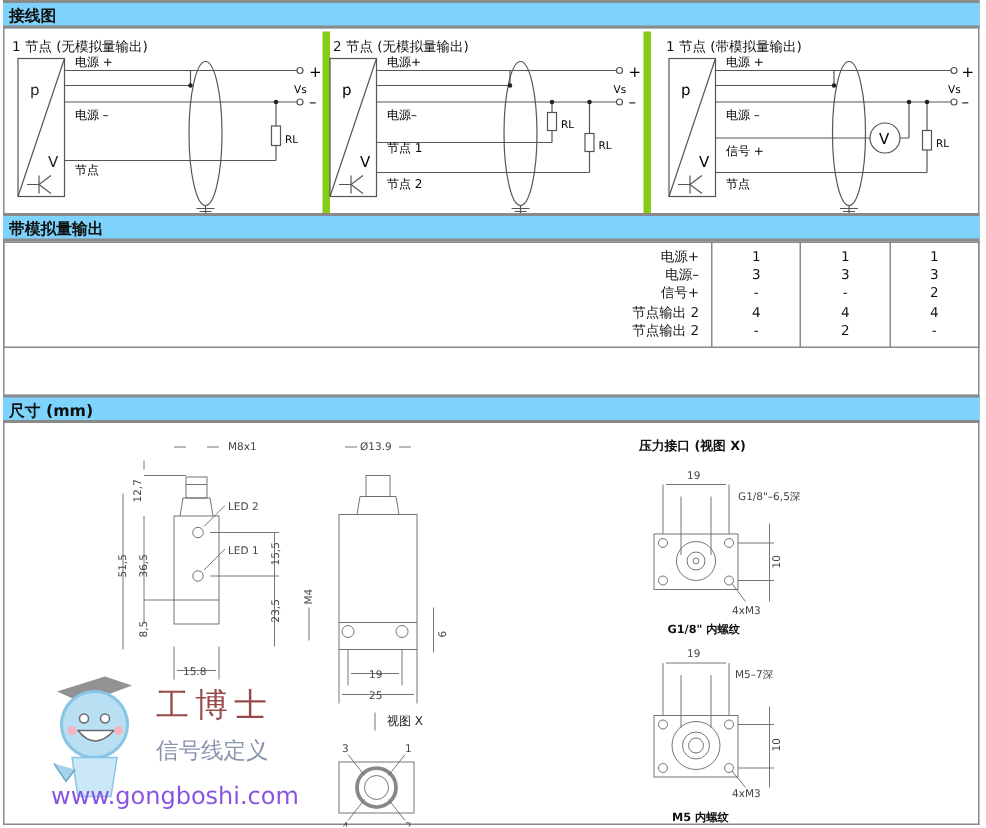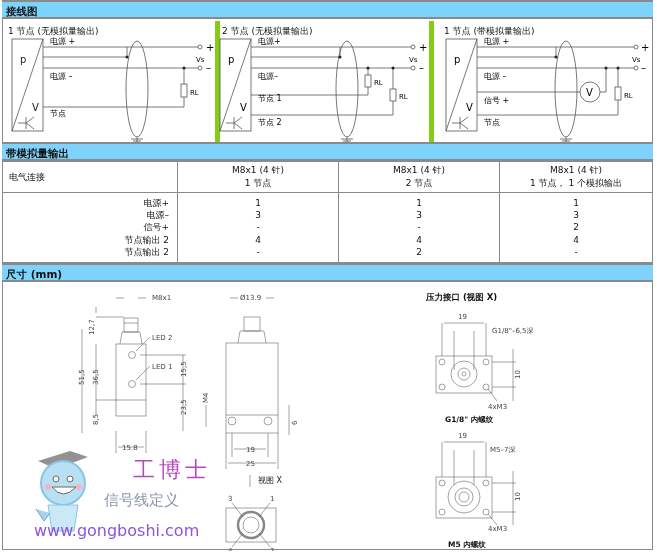--- a/index.html
+++ b/index.html
@@ -160,35 +160,20 @@
     <text x="186" y="77" font-size="7">RL</text>
   </svg>
 </div>
 
 <div class="sec-head" style="top:142px;">
   <span>带模拟量输出</span>
 </div>
 
 <table class="sig">
   <tbody>
-      <tr style="height:31px;">
-    <td class="lbl" style="width:168px;">电气连接</td>
-    <td class="hdr-cell" style="width:160px;">
-      <div>M8x1 (4 针)</div>
-      <div>1 节点</div>
-    </td>
-    <td class="hdr-cell" style="width:160px;">
-      <div>M8x1 (4 针)</div>
-      <div>2 节点</div>
-    </td>
-    <td class="hdr-cell">
-      <div>M8x1 (4 针)</div>
-      <div>1 节点， 1 个模拟输出</div>
-    </td>
-  </tr>
   <tr style="height:70px;">
     <td class="rowlabels">
       <div>电源+</div>
       <div>电源–</div>
       <div>信号+</div>
       <div>节点输出 2</div>
       <div>节点输出 2</div>
     </td>
     <td class="vals">
       <div>1</div>
@@ -347,16 +332,16 @@
     <polygon points="8,18 40,8 58,14 26,26" fill="#777"></polygon>
     <circle cx="33" cy="40" r="22" fill="#a8d8f0" stroke="#6bb6e0" stroke-width="2"></circle>
     <circle cx="26" cy="36" r="3" fill="#fff" stroke="#444"></circle>
     <circle cx="40" cy="36" r="3" fill="#fff" stroke="#444"></circle>
     <path d="M22 44 Q33 58 46 44 Z" fill="#fff" stroke="#444"></path>
     <circle cx="18" cy="44" r="3" fill="#f4a0b0"></circle>
       <circle cx="49" cy="44" r="3" fill="#f4a0b0"></circle>
     <path d="M18 62 L48 62 L44 88 L22 88 Z" fill="#bde3f5" stroke="#6bb6e0"></path>
     <path d="M6 66 L14 78 L20 70" fill="#8fc7e8" stroke="#4a90c0"></path>
   </svg>
-  <div class="wm-text" style="left:76px;top:12px;font-size:22px;font-family:Liberation Mono, monospace;color:#a21caf;letter-spacing:4px;margin-left:29px;">工博士</div>
+  <div class="wm-text" style="left:76px;top:12px;font-size:22px;font-family:Liberation Mono, monospace;color:#7f1d1d;letter-spacing:4px;">工博士</div>
   <div class="wm-text" style="left:76px;top:48px;font-size:15px;color:#6a7a9a;">信号线定义</div>
   <div class="wm-text" style="left:6px;top:78px;font-size:16px;color:#6d28d9;">www.gongboshi.com</div>
 </div>
 
 </body></html>

